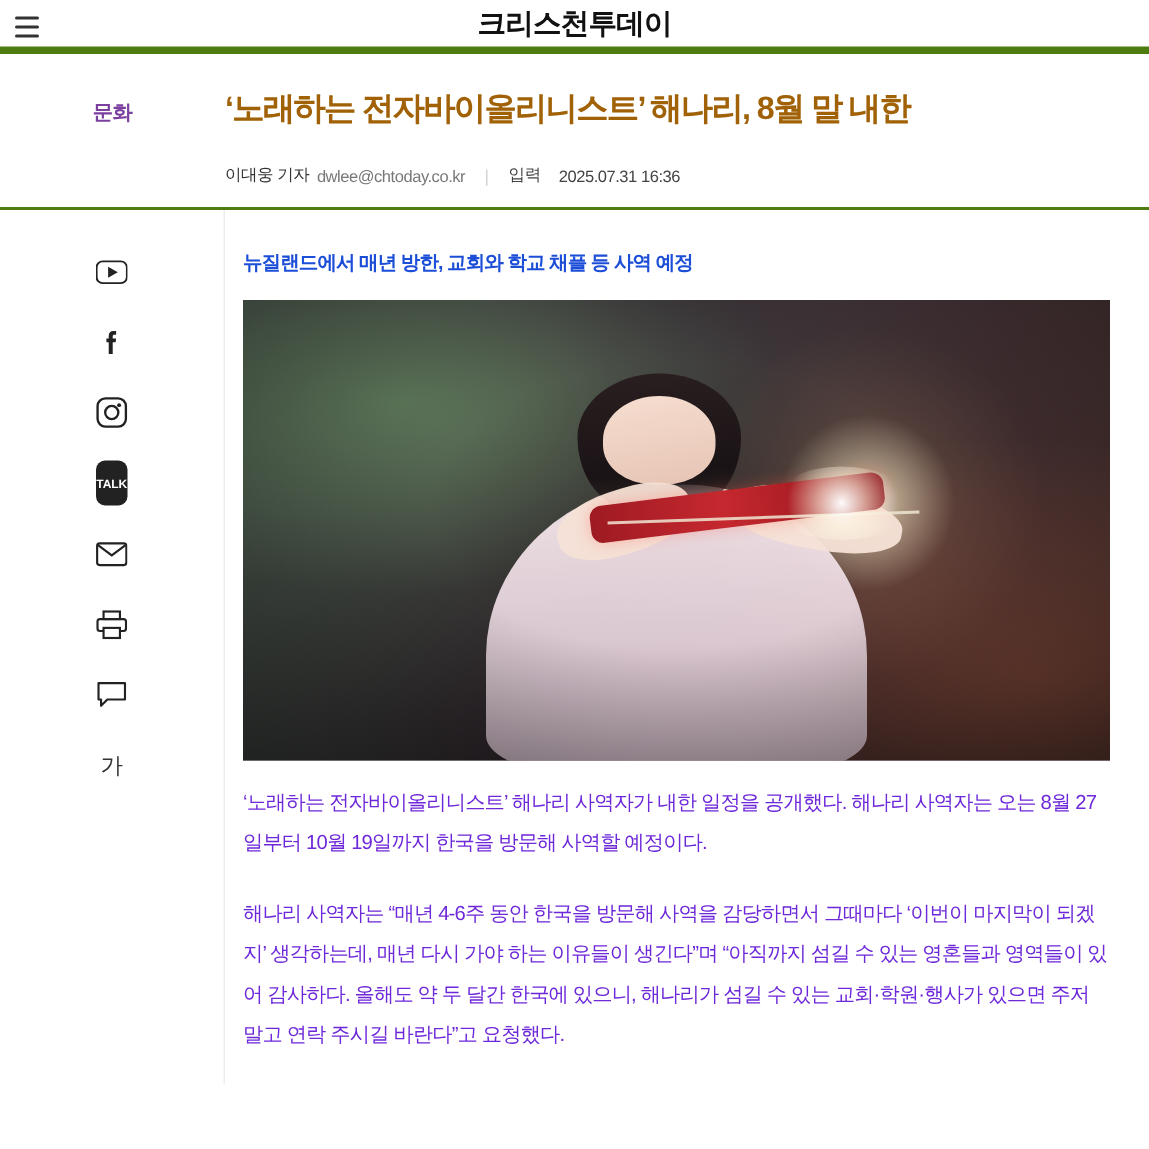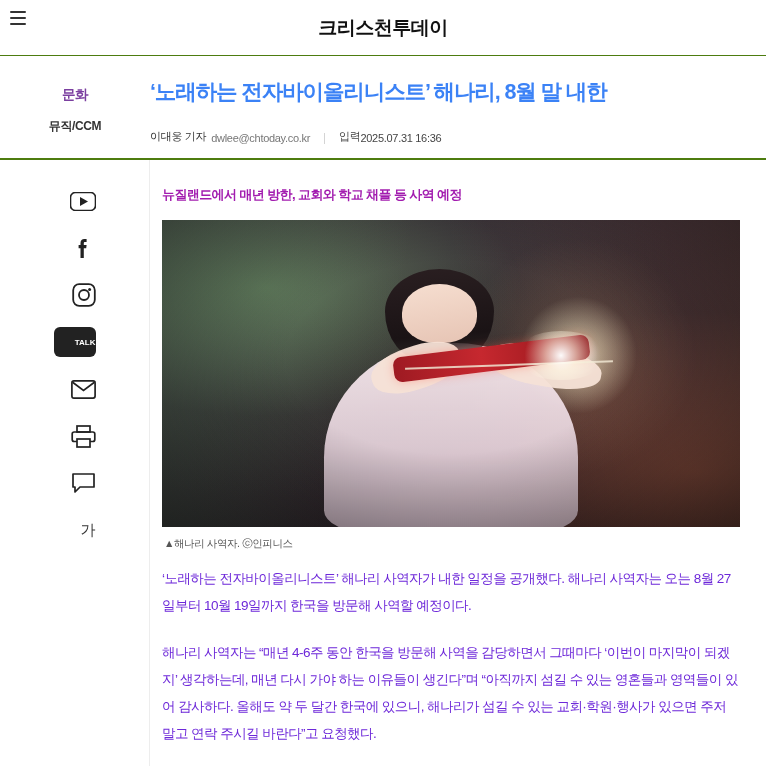--- a/index.html
+++ b/index.html
@@ -15,22 +15,22 @@
   }
   .page {
     position: relative;
     width: 766px; height: 766px;
     background: #fff;
   }
 
   
   .header {
     position: relative;
-    height: 56px;
-    border-bottom: 1px solid #4d7c0f;
+    height: 36px;
+    border-bottom: 5px solid #4d7c0f;
     display: flex;
     align-items: center;
     justify-content: center;
     background: #fff;
   }
   .hamburger {
     position: absolute;
     left: 10px; top: 11px;
     width: 16px; height: 14px;
     display: flex; flex-direction: column; justify-content: space-between;
@@ -72,21 +72,21 @@
   }
   .headline-col {
     flex: 1;
     padding-right: 28px;
     padding-bottom: 14px;
   }
   .headline {
     font-size: 21.5px;
     font-weight: bold;
     letter-spacing: -1.1px;
-    color: #3b82f6;
+    color: #a16207;
     line-height: 1.35;
     margin: 0 0 22px 0;
   }
   .byline {
     display: flex;
     align-items: flex-end;
     font-size: 11px;
     color: #555;
     letter-spacing: -0.3px;
   }
@@ -107,23 +107,23 @@
   .rail {
     width: 150px;
     padding-top: 26px;
     display: flex;
     flex-direction: column;
     align-items: center;
     border-right: 1px solid #ededed;
     min-height: 570px;
   }
   .rail-icon {
-    width: 42px; height: 30px;
+    width: 21px; height: 30px;
     margin-bottom: 17px;
-    display: flex; align-items: center; justify-content: flex-end;
+    display: flex; align-items: center; justify-content: center;
     cursor: pointer;
   }
   .rail-icon svg { display: block; }
   .rail-icon.talk {
     background: #222;
     border-radius: 6px;
     color: #fff;
     font-size: 8px;
     font-weight: bold;
   }
@@ -134,21 +134,21 @@
     font-weight: normal;
   }
 
   .article {
     flex: 1;
     padding: 26px 26px 0 12px;
   }
   .subhead {
     font-size: 13px;
     font-weight: bold;
-    color: #a21caf;
+    color: #1d4ed8;
     letter-spacing: -0.6px;
     margin: 0 0 16px 0;
   }
 
   
   .photo-wrap { margin: 0; }
   .photo {
     position: relative;
     width: 100%;
     height: 307px;
@@ -261,30 +261,29 @@
       <span></span>
       <span></span>
       <span></span>
     </div>
     <div class="site-title">크리스천투데이</div>
   </div>
 
   <div class="title-wrap">
     <div class="cat-col">
       <div class="cat-main">문화</div>
-      <div class="cat-sub">뮤직/CCM</div>
     </div>
     <div class="headline-col">
       <h1 class="headline">‘노래하는 전자바이올리니스트’ 해나리, 8월 말 내한</h1>
       <div class="byline">
         <span class="reporter">이대웅 기자</span>
         <span class="email">dwlee@chtoday.co.kr</span>
         <span class="sep"></span>
         <span class="stamp">입력</span>
-        <span class="stamp" style="margin-left:0">2025.07.31 16:36</span>
+        <span class="stamp" style="margin-left:12px">2025.07.31 16:36</span>
       </div>
     </div>
   </div>
 
   <div class="content">
 
     <div class="rail">
 
       <div class="rail-icon">
         <svg width="26" height="19" viewBox="0 0 26 19" aria-hidden="true">
@@ -348,21 +347,20 @@
           <div class="ph-dress"></div>
           <div class="ph-hair"></div>
           <div class="ph-head"></div>
           <div class="ph-arm-l"></div>
           <div class="ph-arm-r"></div>
           <div class="ph-violin"></div>
           <div class="ph-bow"></div>
           <div class="ph-glow"></div>
           <div class="ph-vig"></div>
         </div>
-        <figcaption class="caption">▲해나리 사역자. ⓒ인피니스</figcaption>
       </figure>
 
       <div class="body-text">
         <p>‘노래하는 전자바이올리니스트’ 해나리 사역자가 내한 일정을 공개했다. 해나리 사역자는 오는 8월 27일부터 10월 19일까지 한국을 방문해 사역할 예정이다.</p>
         <p>해나리 사역자는 “매년 4-6주 동안 한국을 방문해 사역을 감당하면서 그때마다 ‘이번이 마지막이 되겠지’ 생각하는데, 매년 다시 가야 하는 이유들이 생긴다”며 “아직까지 섬길 수 있는 영혼들과 영역들이 있어 감사하다. 올해도 약 두 달간 한국에 있으니, 해나리가 섬길 수 있는 교회·학원·행사가 있으면 주저 말고 연락 주시길 바란다”고 요청했다.</p>
       </div>
     </div>
 
   </div>
 </div>

